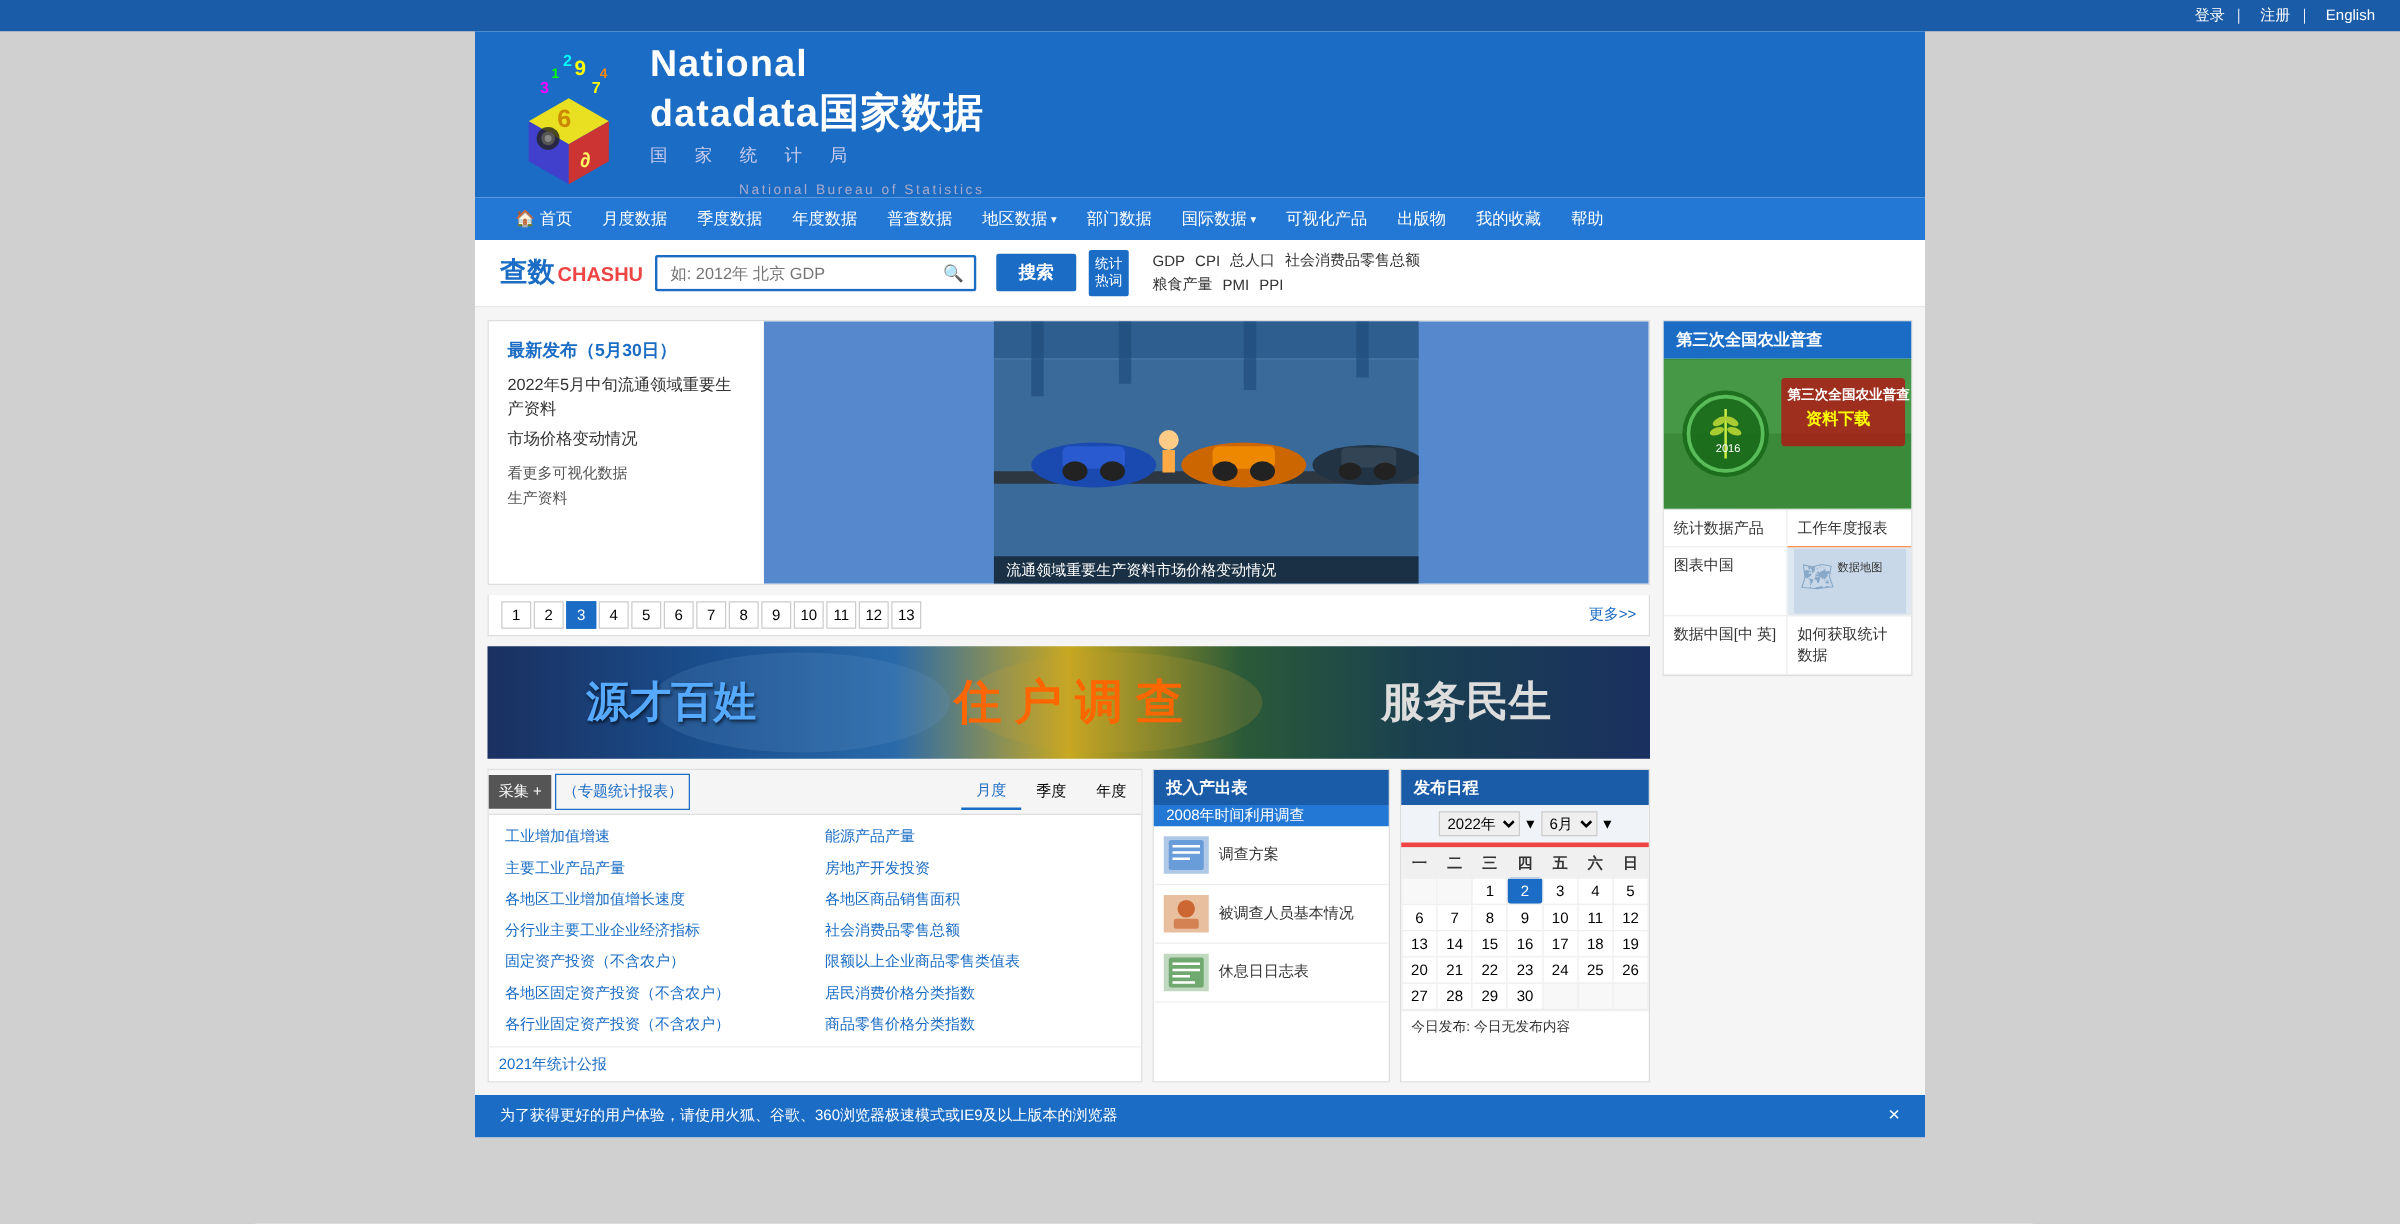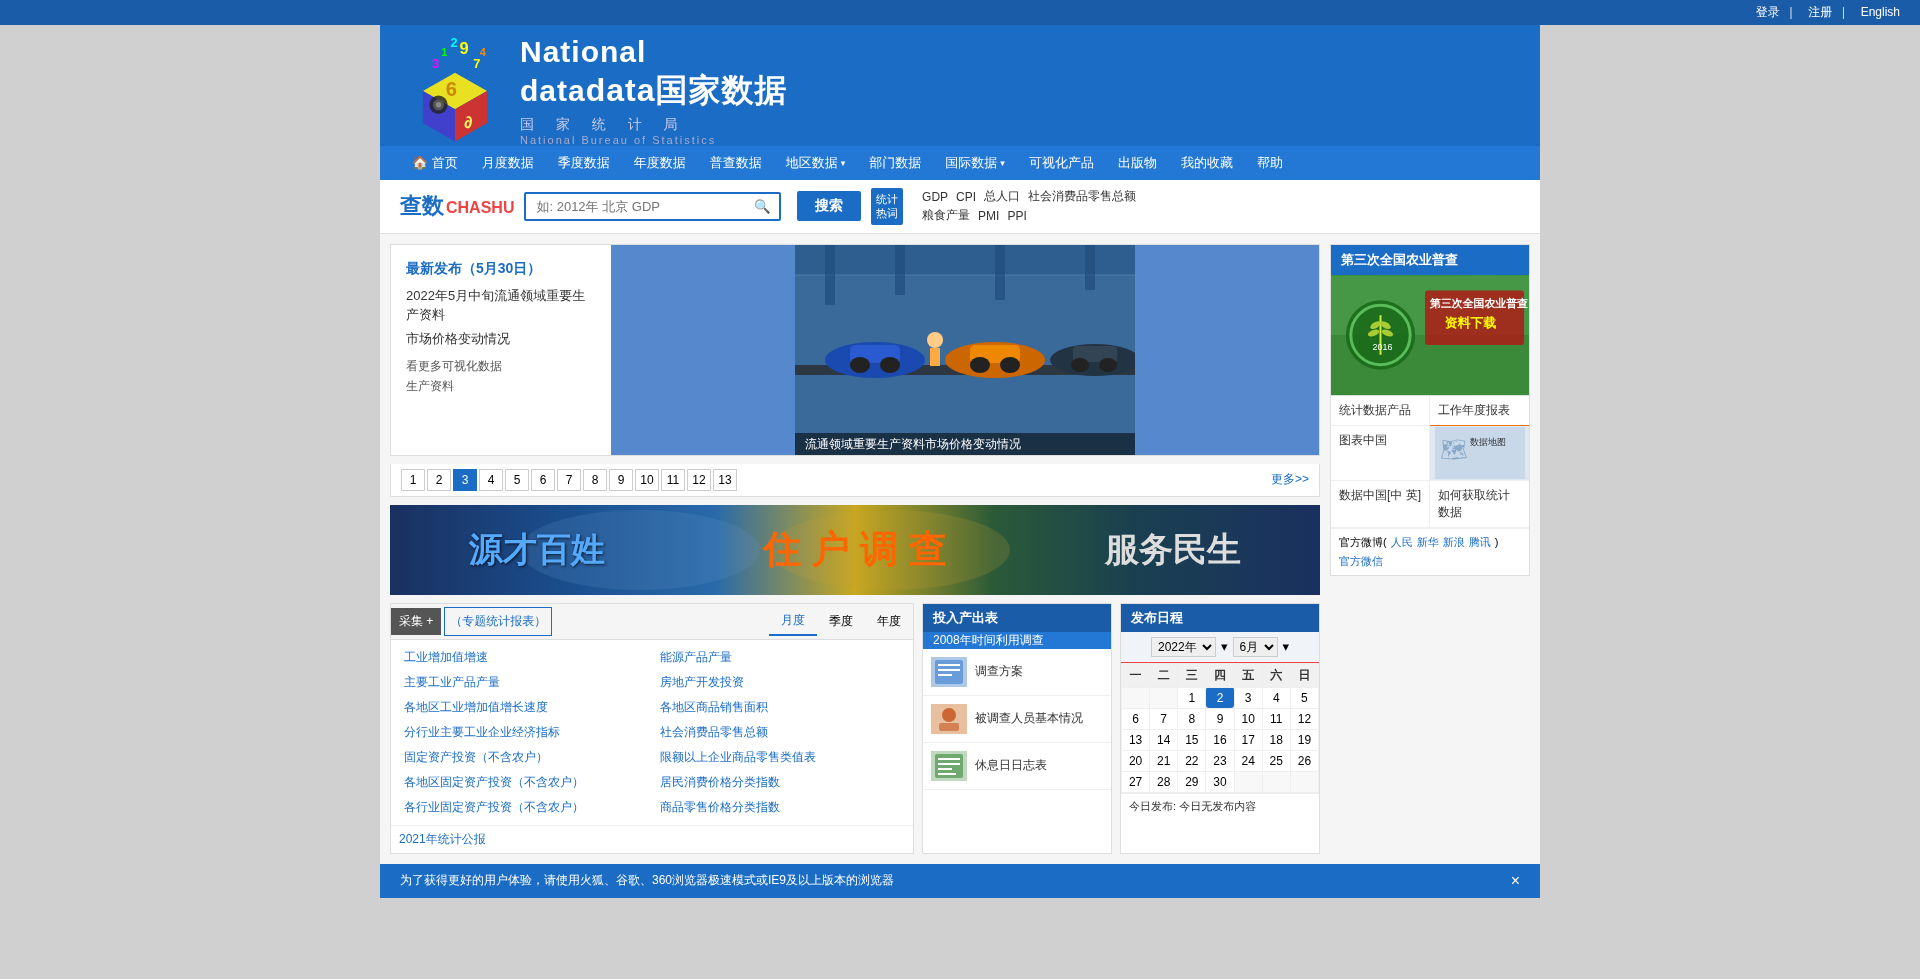--- a/index.html
+++ b/index.html
@@ -146,21 +146,21 @@
 
           <text x="65" y="100" font-size="18" fill="#ff6" font-weight="bold">∂</text>
         </svg>
       </div>
       <div id="logo-text">
         <div style="font-size:30px; font-weight:bold; color:#fff; letter-spacing:1px;">
           <span style="color:#fff;">National</span><br>
           <span style="color:#fff;">data</span><span style="color:#fff; font-size:32px;">data国家数据</span>
         </div>
         <div style="color:#cce; font-size:14px; letter-spacing:9px; margin-top:3px;">国 家 统 计 局</div>
-        <div style="color:#aac; font-size:11px; letter-spacing:2px; margin-top:0;">National Bureau of Statistics</div>
+        <div style="color:#aac; font-size:11px; letter-spacing:2px; margin-top:12px;text-align:right;">National Bureau of Statistics</div>
       </div>
     </div>
   </div>
 
   <div id="nav">
     <a href="#" style="font-size:13px;">🏠 首页</a>
     <a href="#">月度数据</a>
     <a href="#">季度数据</a>
     <a href="#">年度数据</a>
     <a href="#">普查数据</a>
@@ -355,21 +355,21 @@
                   <rect x="5" y="16" width="14" height="2" fill="#fff"></rect>
                   <rect x="5" y="21" width="18" height="2" fill="#fff"></rect>
                 </svg>
             </div>
             <span class="io-label">休息日日志表</span>
           </div>
         </div>
 
         <div id="calendar-section" style="width:200px;background:#fff;border:1px solid #ddd;">
           <div id="cal-header" style="background:#1a5ca8;color:#fff;padding:5px 10px;font-size:13px;font-weight:bold;">发布日程</div>
-          <div id="cal-nav" style="display:flex;align-items:center;justify-content:center;padding:5px;gap:5px;background:#f0f4f8;border-bottom:1px solid #ef4444;">
+          <div id="cal-nav" style="display:flex;align-items:center;justify-content:center;padding:5px;gap:5px;background:#f0f4f8;border-bottom:4px solid #ef4444;">
             <select style="border:1px solid #ccc;font-size:12px;padding:1px 2px;">
               <option>2022年</option>
             </select>
             <span>▾</span>
             <select style="border:1px solid #ccc;font-size:12px;padding:1px 2px;">
               <option>6月</option>
             </select>
             <span>▾</span>
           </div>
           <table id="cal-grid" style="width:100%;border-collapse:collapse;font-size:12px;">
@@ -473,29 +473,20 @@
           <div style="width:50%;height:55px;background:#dde8f0;display:flex;align-items:center;justify-content:center;border-bottom:1px solid #eee;font-size:10px;color:#666;position:relative;">
             <svg width="90" height="52" viewBox="0 0 90 52" xmlns="http://www.w3.org/2000/svg">
               <rect width="90" height="52" fill="#c8d8e8"></rect>
               <text x="5" y="30" font-size="22" fill="#4a7aaa" opacity="0.5">🗺</text>
               <text x="35" y="18" font-size="9" fill="#333">数据地图</text>
             </svg>
           </div>
           <a href="#" style="width:50%;padding:6px 8px;font-size:12px;border-bottom:1px solid #eee;cursor:pointer;color:#333;text-decoration:none;display:block;border-right:1px solid #eee;">数据中国[中 英]</a>
           <a href="#" style="width:50%;padding:6px 8px;font-size:12px;border-bottom:1px solid #eee;cursor:pointer;color:#333;text-decoration:none;display:block;">如何获取统计数据</a>
         </div>
-        <div id="sidebar-weibo" style="padding:6px 8px;font-size:11px;border-top:1px solid #eee;display:flex;flex-wrap:wrap;gap:4px;align-items:center;">
-          <span>官方微博(</span>
-          <a href="#" style="color:#1a6cc4;text-decoration:none;font-size:11px;">人民</a>
-          <a href="#" style="color:#1a6cc4;text-decoration:none;font-size:11px;">新华</a>
-          <a href="#" style="color:#1a6cc4;text-decoration:none;font-size:11px;">新浪</a>
-          <a href="#" style="color:#1a6cc4;text-decoration:none;font-size:11px;">腾讯</a>
-          <span>)</span>
-          <a href="#" style="color:#1a6cc4;text-decoration:none;font-size:11px;">官方微信</a>
-        </div>
       </div>
     </div>
   </div>
 
   <div id="notification" style="background:#1a6cc4;color:#fff;padding:8px 20px;font-size:12px;display:flex;align-items:center;justify-content:space-between;">
     <span>为了获得更好的用户体验，请使用火狐、谷歌、360浏览器极速模式或IE9及以上版本的浏览器</span>
     <button id="notification-close" style="cursor:pointer;color:#fff;font-size:16px;background:none;border:none;">×</button>
   </div>
 
 </div>

